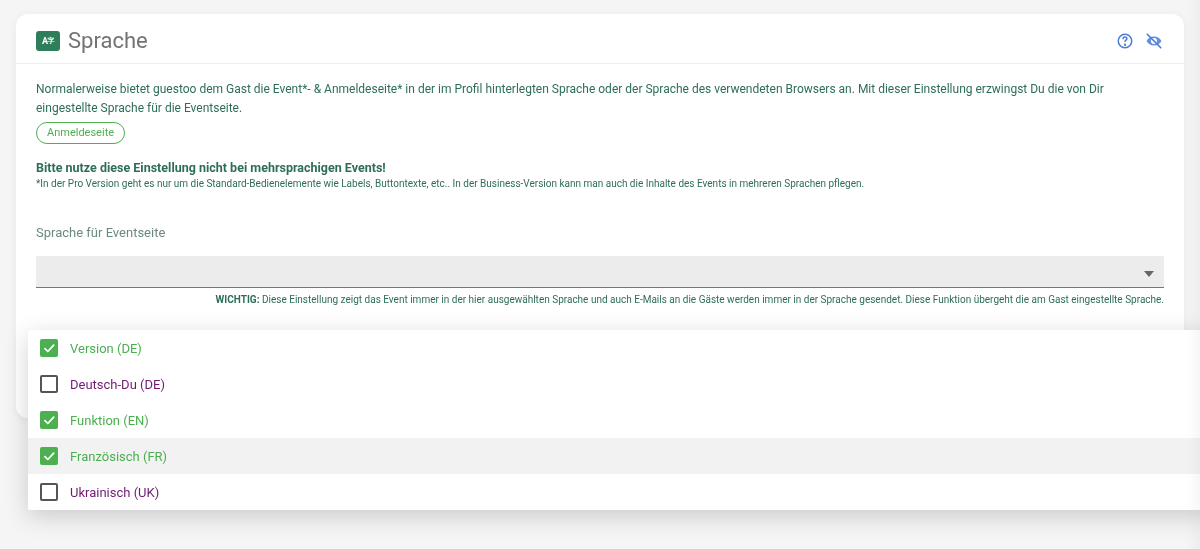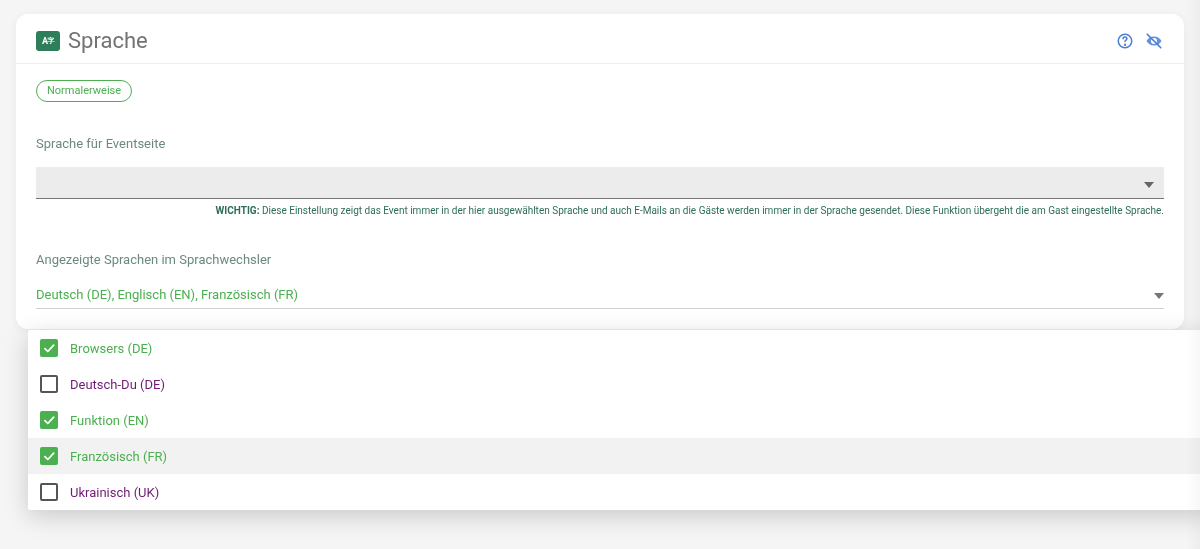--- a/index.html
+++ b/index.html
@@ -181,23 +181,26 @@
             <path d="M12 6c4.5 0 8.3 2.8 10 6-1.7 3.2-5.5 6-10 6S3.7 15.2 2 12c1.7-3.2 5.5-6 10-6zm0 2a4 4 0 1 0 0 8 4 4 0 0 0 0-8z" opacity="0.85"></path>
             <path d="M3 3l18 18" stroke="#4a7dd6" stroke-width="2.2" stroke-linecap="round"></path>
           </svg>
       </span>
     </div>
   </div>
 
   <div class="body">
 
     <div class="desc-line">
-      <span class="doc-pill">Normalerweise</span>
-    </div>
-
+      <span>Normalerweise bietet guestoo dem Gast die Event*- &amp; Anmeldeseite* in der im Profil hinterlegten Sprache oder der Sprache des verwendeten Browsers an. Mit dieser Einstellung erzwingst Du die von Dir eingestellte Sprache für die Eventseite.</span>
+      <span class="doc-pill">Anmeldeseite</span>
+    </div>
+
+    <div class="warning">Bitte nutze diese Einstellung nicht bei mehrsprachigen Events!</div>
+    <div class="footnote">*In der Pro Version geht es nur um die Standard-Bedienelemente wie Labels, Buttontexte, etc.. In der Business-Version kann man auch die Inhalte des Events in mehreren Sprachen pflegen.</div>
 
     <div class="field-group">
       <div class="field-label">Sprache für Eventseite</div>
       <div class="select-box">
         <span></span>
         <span class="arrow">
           <svg width="10" height="6" viewBox="0 0 10 6">
               <path d="M0 0l5 6 5-6z" fill="#666"></path>
             </svg>
         </span>
@@ -223,21 +226,21 @@
 
 </div>
 
 <div class="dropdown" id="dropdown">
     <div class="option">
       <div class="checkbox checked">
         <svg width="14" height="14" viewBox="0 0 24 24" fill="none" stroke="#fff" stroke-width="3" stroke-linecap="round" stroke-linejoin="round">
           <polyline points="5 13 10 18 20 7"></polyline>
         </svg>
       </div>
-      <span class="option-label checked">Browsers (DE)</span>
+      <span class="option-label checked">Version (DE)</span>
     </div>
     <div class="option">
       <div class="checkbox unchecked"></div>
       <span class="option-label unchecked">Deutsch-Du (DE)</span>
     </div>
     <div class="option">
       <div class="checkbox checked">
         <svg width="14" height="14" viewBox="0 0 24 24" fill="none" stroke="#fff" stroke-width="3" stroke-linecap="round" stroke-linejoin="round">
           <polyline points="5 13 10 18 20 7"></polyline>
         </svg>

